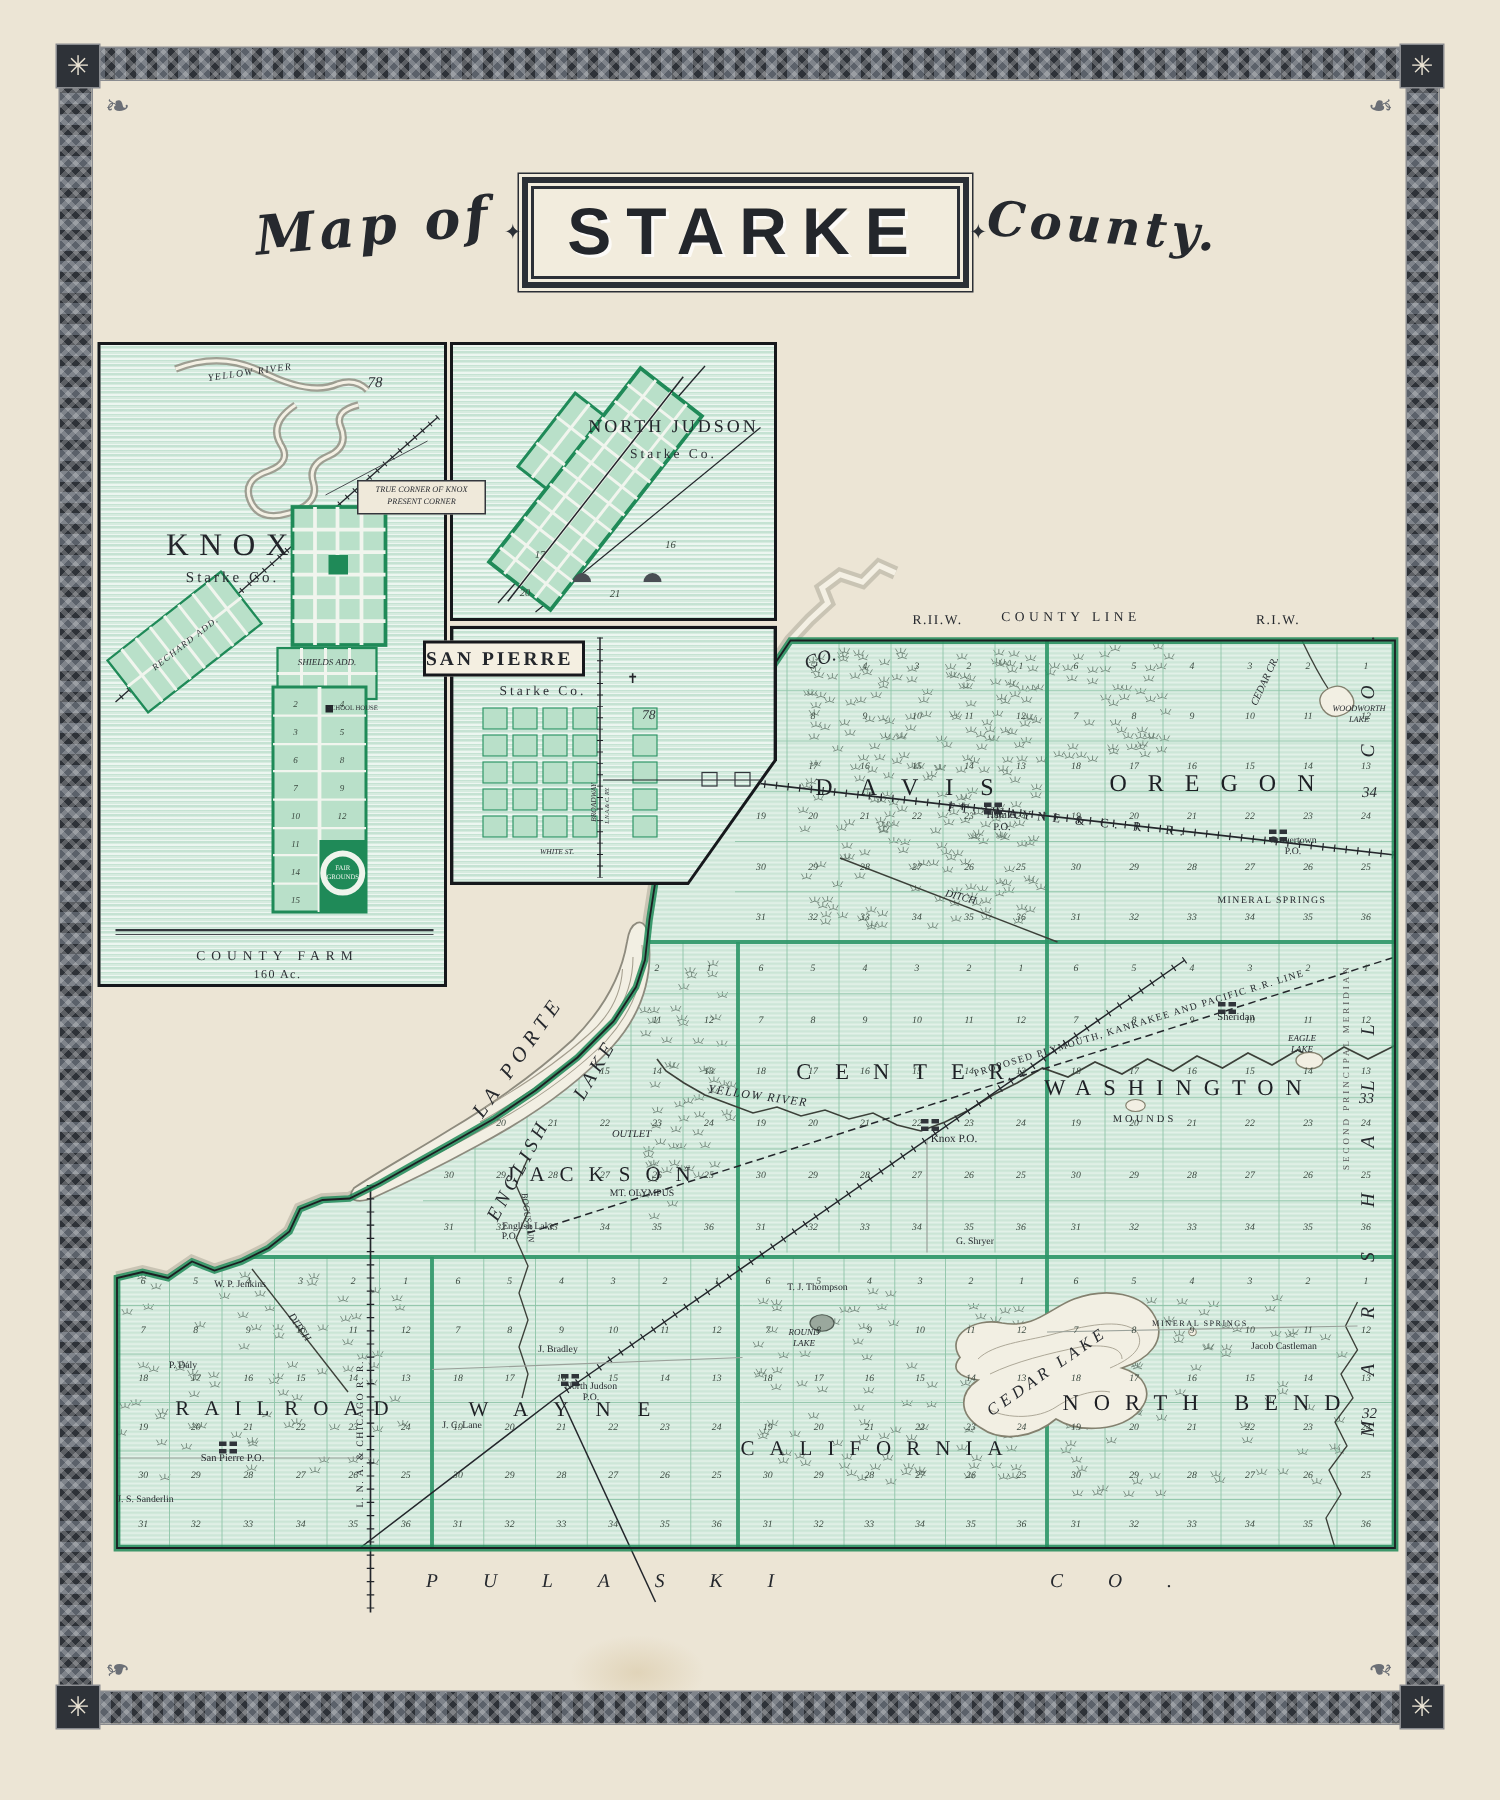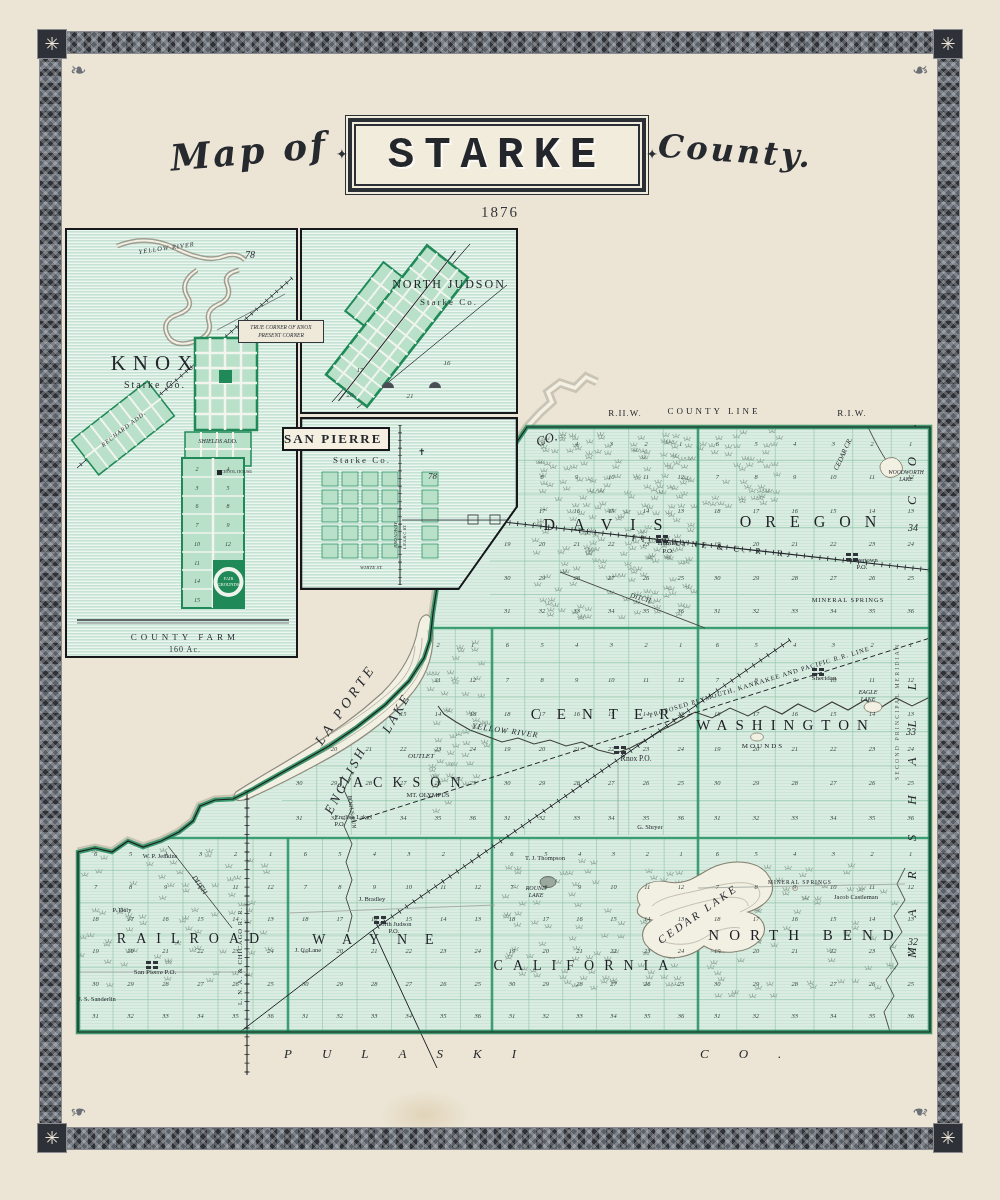--- a/index.html
+++ b/index.html
@@ -21,21 +21,21 @@
   .flourish{position:absolute;color:#6b6f76;font-size:20px;}
   
   .titlebar{position:absolute;left:0;top:108px;width:1000px;height:110px;}
   .script-title{position:absolute;font-style:italic;font-weight:bold;color:#26292e;
     font-family:"DejaVu Serif","Liberation Serif",serif;letter-spacing:3px;}
   .cartouche{position:absolute;left:348px;top:10px;width:290px;height:66px;background:#f2ecdd;
     border:4px solid #2b2f36;box-shadow:inset 0 0 0 2px #f2ecdd, inset 0 0 0 4px #2b2f36, 0 0 0 2px #f2ecdd,0 0 0 3px #2b2f36;
     display:flex;align-items:center;justify-content:center;}
   .cartouche .cap{position:absolute;top:24px;font-size:14px;color:#2b2f36;}
   .cartouche-text{font-size:44px;font-weight:bold;letter-spacing:10px;color:#23262b;
-    text-shadow:2px 2px 0 rgba(255,255,255,.75);font-family:Liberation Mono, monospace;}
+    text-shadow:2px 2px 0 rgba(255,255,255,.75);font-family:Liberation Sans, sans-serif;}
   .year{position:absolute;left:0;width:1000px;text-align:center;top:96px;font-size:15px;color:#33363c;letter-spacing:2px;}
   
   .mapbg{background-color:#d6ebdf;background-image:repeating-linear-gradient(180deg,
      rgba(255,255,255,.55) 0 1px, rgba(47,150,104,.10) 1px 2px, rgba(255,255,255,0) 2px 3px);}
   .panel{position:absolute;border:2px solid #16181c;box-sizing:border-box;}
   #sp-panel{border:none;}
   .notebox{position:absolute;background:#efe9da;border:1px solid #33363c;font-size:5.5px;
     font-style:italic;text-align:center;line-height:1.5;padding:2px 3px;color:#2c2f34;z-index:6;}
   svg text{font-family:"Liberation Serif","DejaVu Serif",serif;}
   .z1{z-index:1}.z2{z-index:2}.z3{z-index:3}.z4{z-index:4}
@@ -1383,21 +1383,20 @@
 </div>
 
 <div class="titlebar z3">
   <div class="script-title" style="left:170px;top:22px;font-size:36px;transform:rotate(-5deg);">Map of</div>
   <div class="cartouche">
     <span class="cap" style="left:-16px;">✦</span>
     <span class="cartouche-text">STARKE</span>
     <span class="cap" style="right:-16px;">✦</span>
   </div>
   <div class="script-title" style="left:658px;top:24px;font-size:32px;transform:rotate(4deg);">County.</div>
-  <div class="year">1876</div>
 </div>
 
 <div class="z4">
   <div class="band" style="left:56px;top:32px;width:888px;height:21px;"></div>
   <div class="band" style="left:60px;top:1128px;width:880px;height:21px;"></div>
   <div class="band v" style="left:40px;top:52px;width:21px;height:1088px;"></div>
   <div class="band v" style="left:938px;top:52px;width:21px;height:1088px;"></div>
   <div class="corner" style="left:38px;top:30px;">✳</div>
   <div class="corner" style="left:934px;top:30px;">✳</div>
   <div class="corner" style="left:38px;top:1124px;">✳</div>

